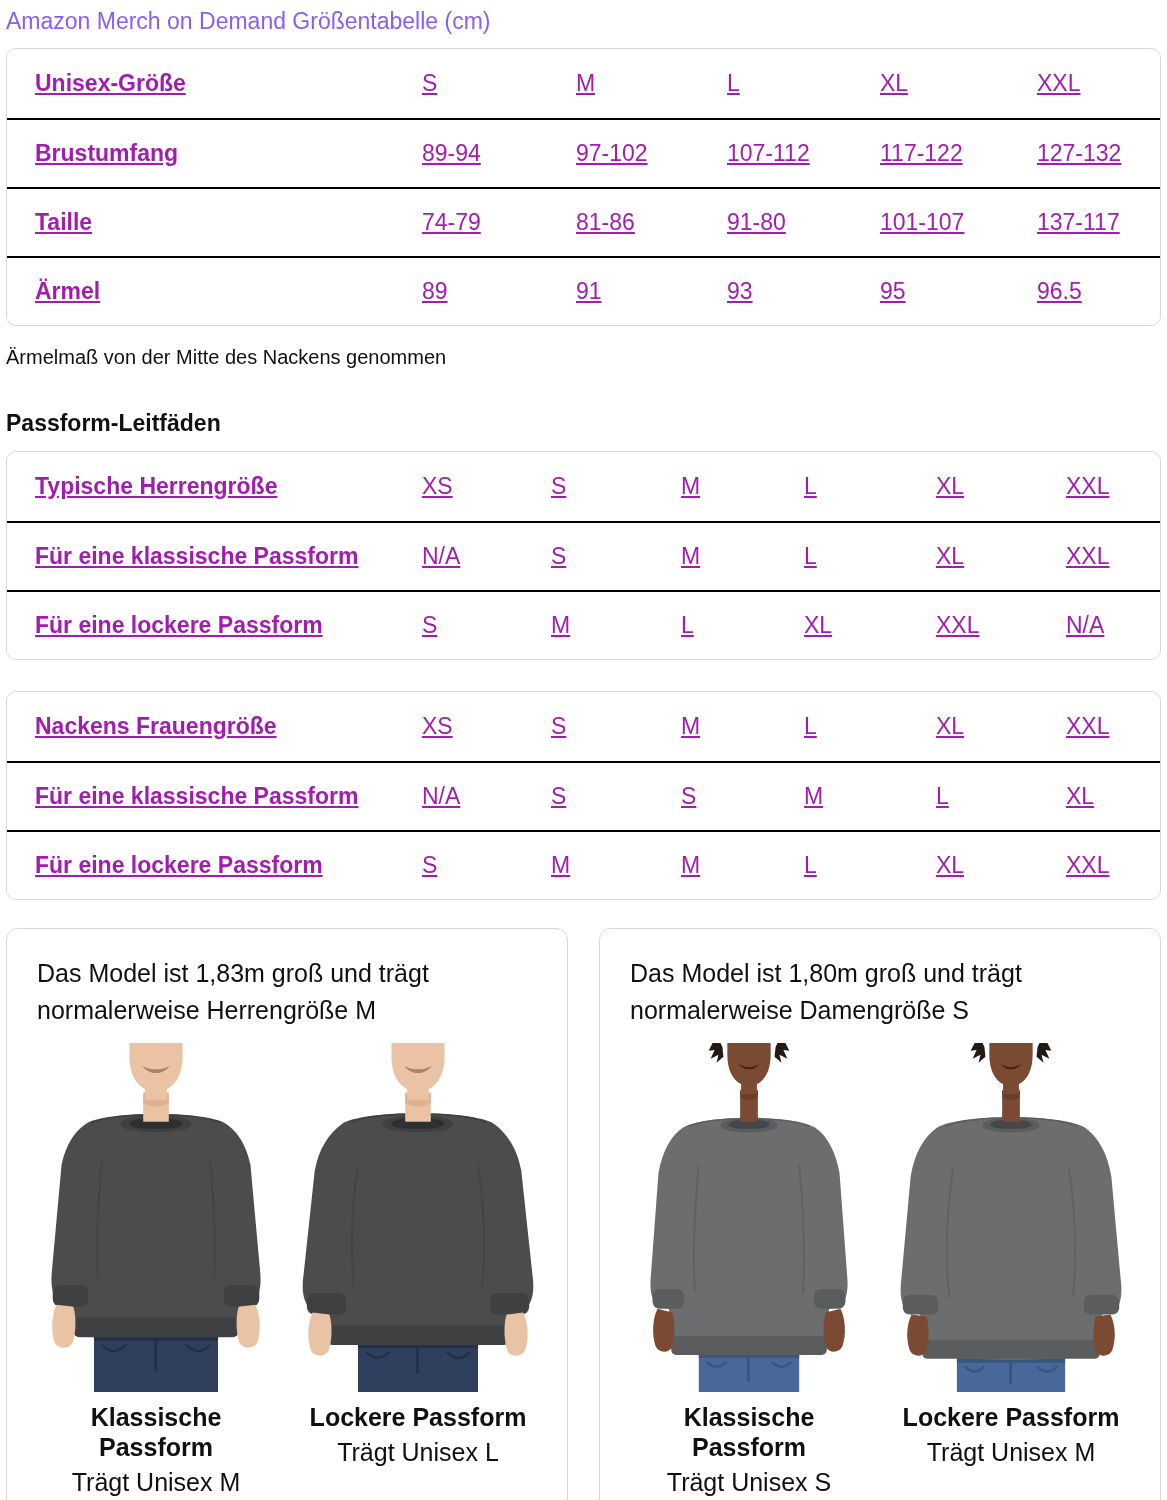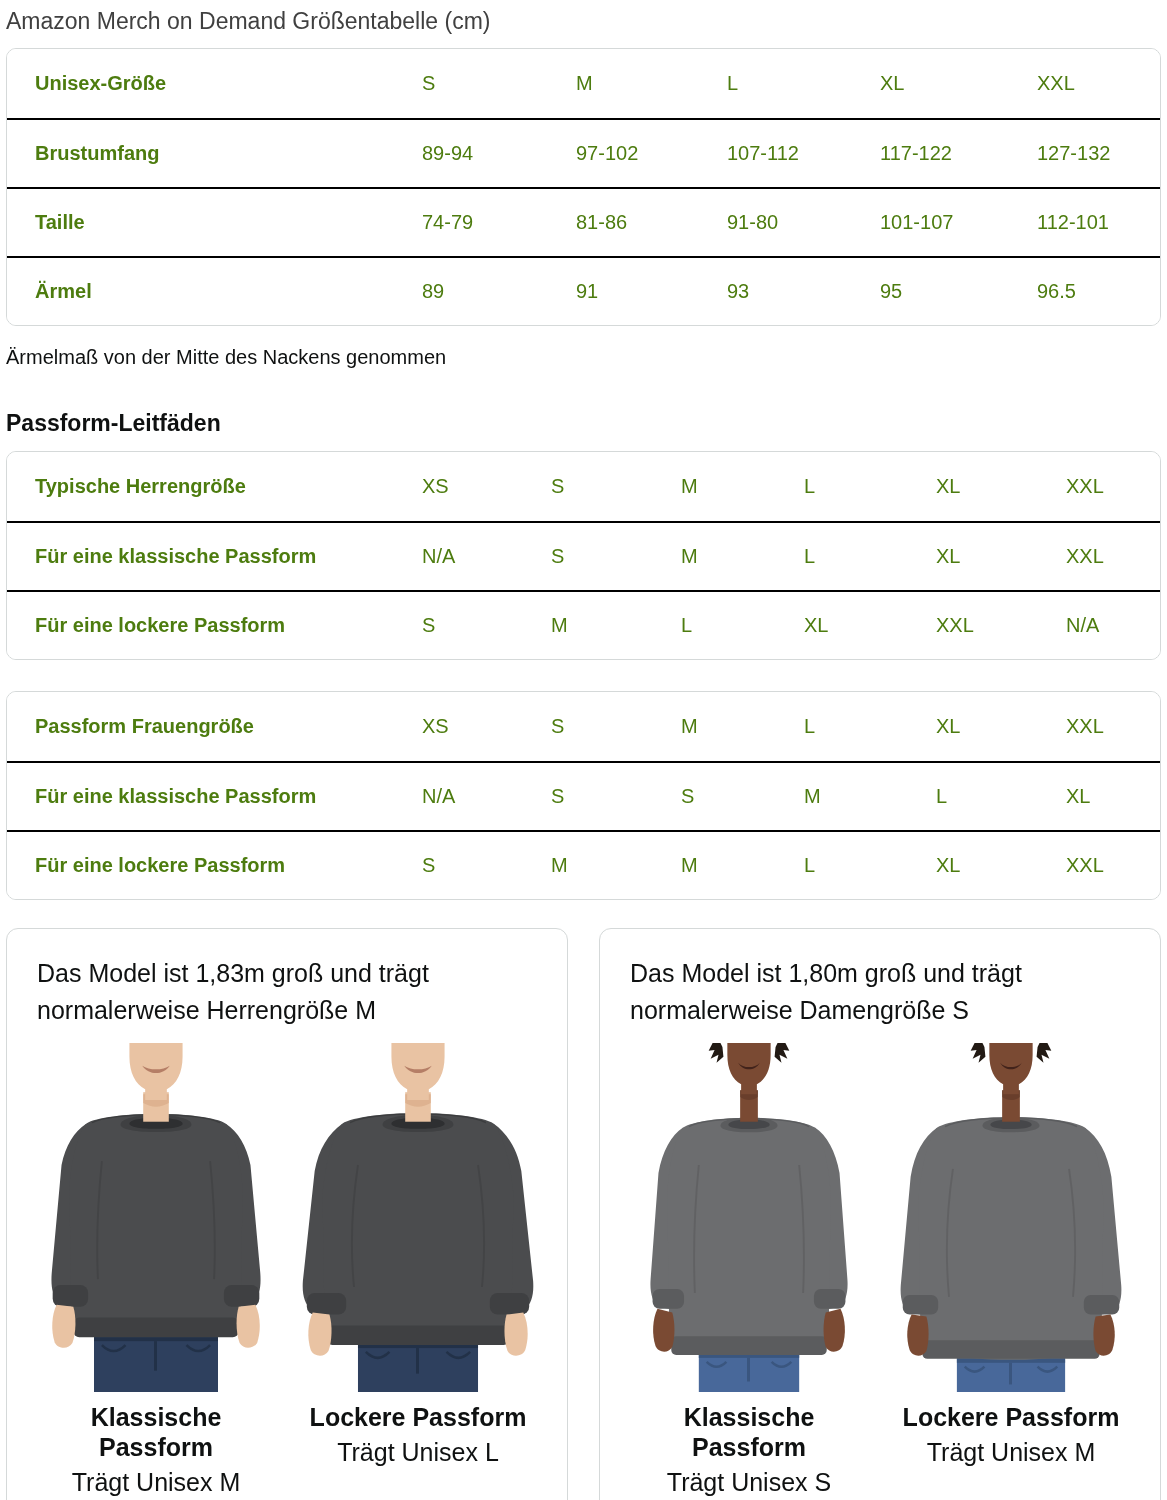--- a/index.html
+++ b/index.html
@@ -4,31 +4,31 @@
 <style>
   html,body{margin:0;padding:0;background:#fff;}
   body{
     width:1167px;
     color:#0F1111;
     font-family:"Liberation Sans", sans-serif;
     -webkit-font-smoothing:antialiased;
   }
   .page{padding:6px 6px 0 6px;}
   .page-title{
-    font-size:23px;font-weight:400;line-height:27px;margin:2px 0 0 0;color:#404040;
+    font-size:23px;font-weight:400;line-height:27px;margin:2px 0 0 0;color:#8b5cf6;
   }
   .tbl{
     border:1px solid #D5D9D9;border-radius:10px;overflow:hidden;background:#fff;
   }
   .tbl.first{margin-top:13px;}
   .tbl.second{margin-top:14px;}
   .tbl.third{margin-top:31px;}
   .trow{
     display:grid;align-items:center;height:69px;box-sizing:border-box;
-    padding-left:28px;font-size:20px;line-height:25px;color:#4d7c0f;background:#fff;
+    padding-left:28px;font-size:23px;line-height:25px;color:#a21caf;background:#fff;text-decoration:underline;
   }
   .trow + .trow{border-top:2px solid #000000;}
   .size-grid{grid-template-columns:387px 154px 151px 153px 157px auto;}
   .fit-grid{grid-template-columns:387px 129px 130px 123px 132px 130px auto;}
   .lbl{font-weight:700;}
   .note{font-size:20px;line-height:24px;margin-top:19px;}
   .fit-heading{font-size:23px;font-weight:700;line-height:27px;margin:41px 0 0 0;}
   .cards{display:flex;gap:31px;margin-top:28px;}
   .card{
     flex:1;border:1px solid #D5D9D9;border-radius:12px;
@@ -64,21 +64,21 @@
       <span>107-112</span>
       <span>117-122</span>
       <span>127-132</span>
     </div>
     <div class="trow size-grid">
       <span class="lbl">Taille</span>
       <span>74-79</span>
       <span>81-86</span>
       <span>91-80</span>
       <span>101-107</span>
-      <span>112-101</span>
+      <span>137-117</span>
     </div>
     <div class="trow size-grid">
       <span class="lbl">Ärmel</span>
       <span>89</span>
       <span>91</span>
       <span>93</span>
       <span>95</span>
       <span>96.5</span>
     </div>
   </div>
@@ -112,21 +112,21 @@
       <span>M</span>
       <span>L</span>
       <span>XL</span>
       <span>XXL</span>
       <span>N/A</span>
     </div>
   </div>
 
   <div class="tbl third">
     <div class="trow fit-grid">
-      <span class="lbl">Passform Frauengröße</span>
+      <span class="lbl">Nackens Frauengröße</span>
       <span>XS</span>
       <span>S</span>
       <span>M</span>
       <span>L</span>
       <span>XL</span>
       <span>XXL</span>
     </div>
     <div class="trow fit-grid">
       <span class="lbl">Für eine klassische Passform</span>
       <span>N/A</span>

